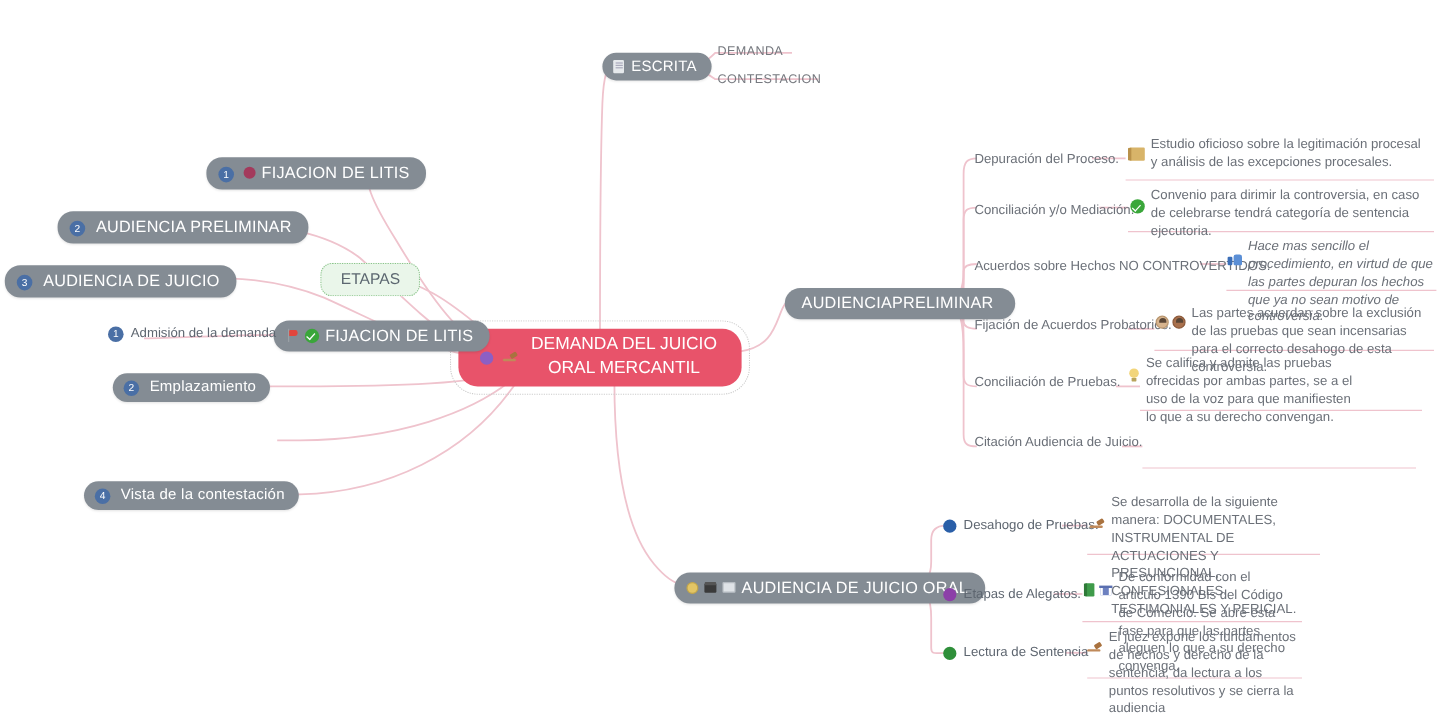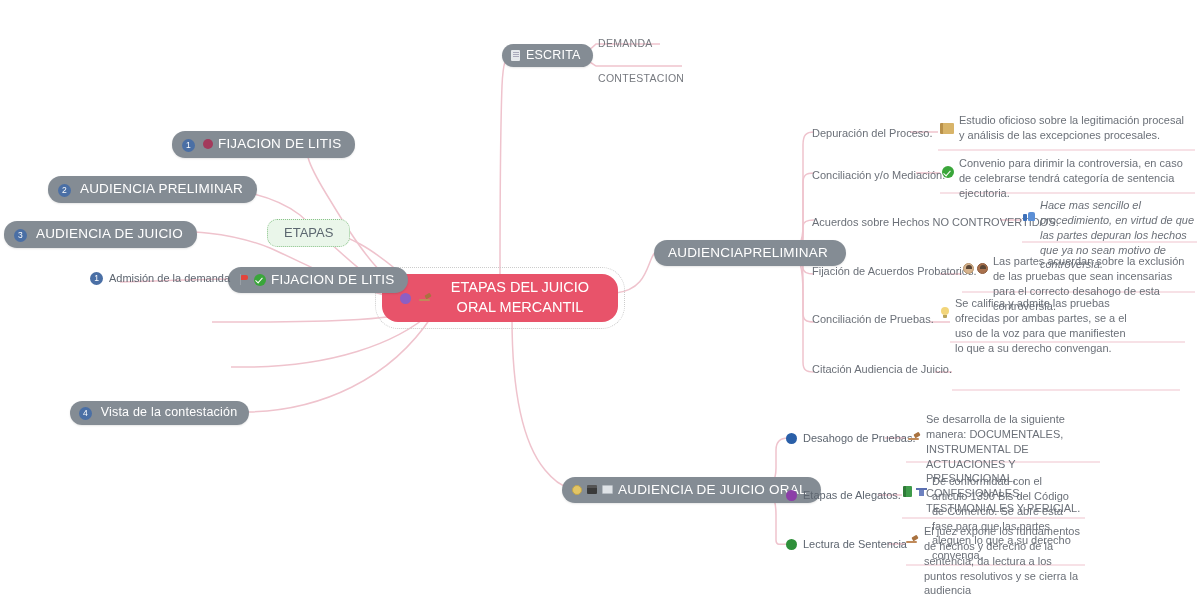--- a/index.html
+++ b/index.html
@@ -176,21 +176,21 @@
       <path d="M888 544 C 896 544, 900 544, 906 544"></path>
       <path d="M906 462 L 1100 462" stroke-width="1"></path>
       <path d="M902 518 L 1085 518" stroke-width="1"></path>
       <path d="M906 565 L 1085 565" stroke-width="1"></path>
     </g>
   </svg>
 
   <div class="root" style="left:382px;top:274px;width:236px;height:48px;">
     <span class="ic dot lg" style="background:#8c5fc4;"></span>
     <span class="ic i-gavel"></span>
-    <span class="rtext">ETAPAS DEL JUICIO ORAL MERCANTIL</span>
+    <span class="rtext">DEMANDA DEL JUICIO ORAL MERCANTIL</span>
   </div>
 
   <div class="etapas" style="left:267px;top:219px;">
     <span>ETAPAS</span>
   </div>
 
   <div class="node" style="left:172px;top:131px;">
     <span class="pill">
       <span class="num">1</span>
       <span class="ic dot" style="background:#a33a5c;display:inline-block;vertical-align:-1px;margin:0 5px 0 4px;"></span><span>FIJACION DE LITIS</span>
@@ -219,39 +219,45 @@
     </span>
   </div>
 
   <div class="leaf" style="left:90px;top:271px;">
     <span class="dotlabel">
       <span class="num">1</span>
       <span>Admisión de la demanda</span>
     </span>
   </div>
 
+  <div class="node" style="left:94px;top:311px;">
+    <span class="pill small">
+      <span class="num">2</span>
+      <span style="margin-left:5px">Emplazamiento</span>
+    </span>
+  </div>
 
 
   <div class="node" style="left:70px;top:401px;">
     <span class="pill small">
       <span class="num">4</span>
       <span style="margin-left:5px">Vista de la contestación</span>
     </span>
   </div>
 
   <div class="node" style="left:502px;top:44px;">
     <span class="pill small" style="display:inline-flex;align-items:center;gap:6px;">
       <span class="ic i-doc"></span>
       <span>ESCRITA</span>
     </span>
   </div>
   <div class="leaf cap" style="left:598px;top:36px;">
     <span>DEMANDA</span>
   </div>
-  <div class="leaf cap" style="left:598px;top:71px;text-align:right;">
+  <div class="leaf cap" style="left:598px;top:59px;text-align:right;">
     <span>CONTESTACION</span>
   </div>
 
   <div class="node" style="left:654px;top:240px;">
     <span class="pill">
       <span style="padding:0 4px">AUDIENCIAPRELIMINAR</span>
     </span>
   </div>
 
   <div class="leaf" style="left:812px;top:126px;">

